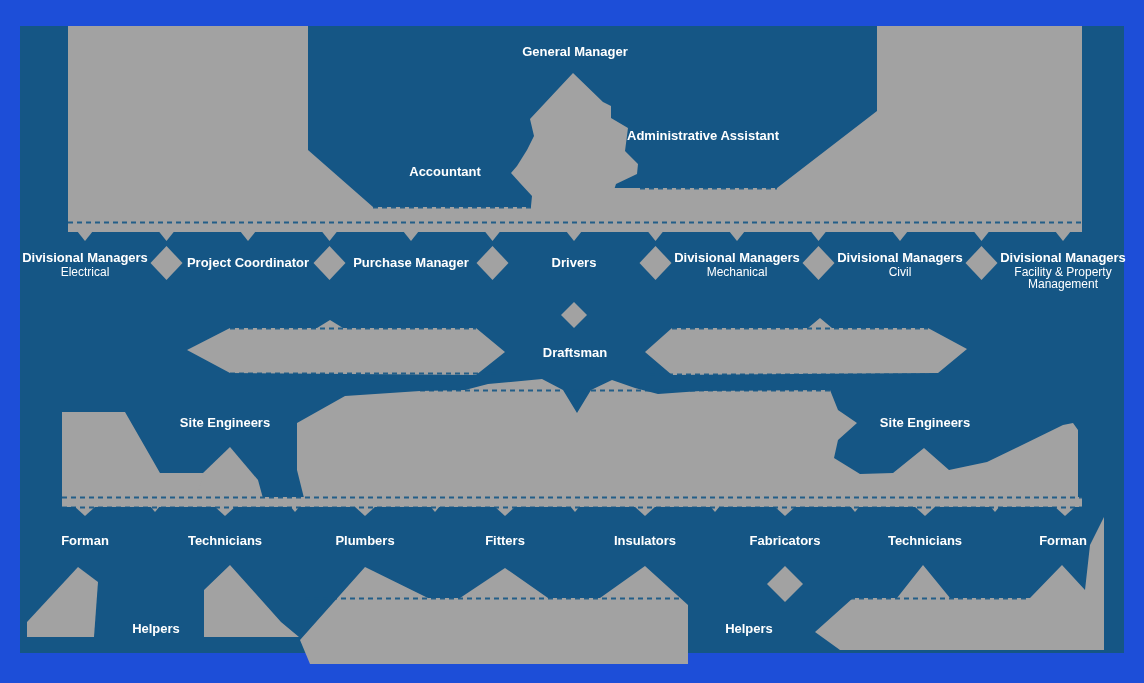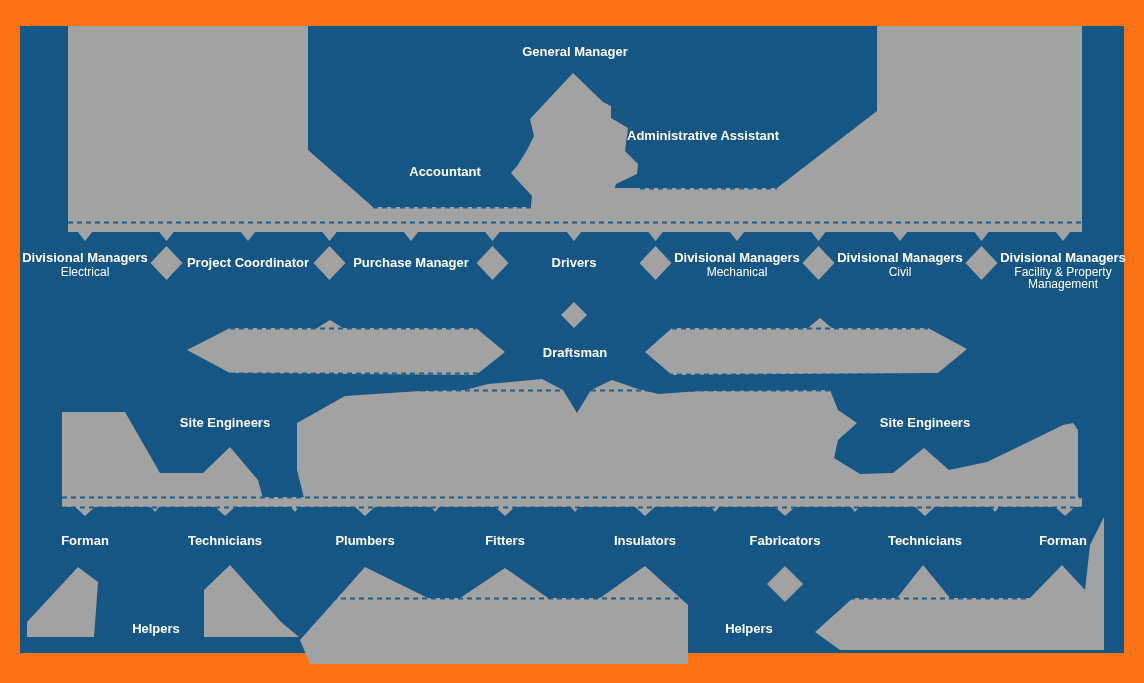--- a/index.html
+++ b/index.html
@@ -1,16 +1,16 @@
 <!DOCTYPE html>
 <html><head>
 <meta charset="utf-8">
 <style>
   html,body{margin:0;padding:0;background:#ffffff;}
-  .page{position:relative;width:1144px;height:683px;background:#f97316;overflow:hidden;
+  .page{position:relative;width:1144px;height:683px;background:#1d4ed8;overflow:hidden;
         font-family:"Liberation Sans", sans-serif;}
   svg{display:block;}
   text{fill:#ffffff;font-family:"Liberation Sans", sans-serif;}
   .lbl{font-size:13px;font-weight:bold;}
   .sub{font-size:12px;font-weight:normal;}
   .seam{stroke:#155685;stroke-width:2;stroke-dasharray:5 4;fill:none;opacity:.9;}
   .blob{fill:#a2a2a2;}
 </style>
 </head>
 <body>

